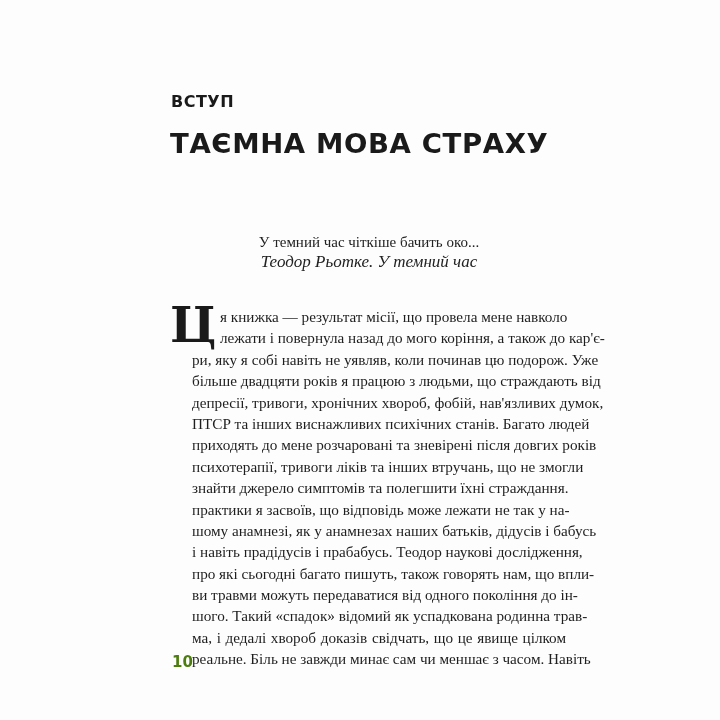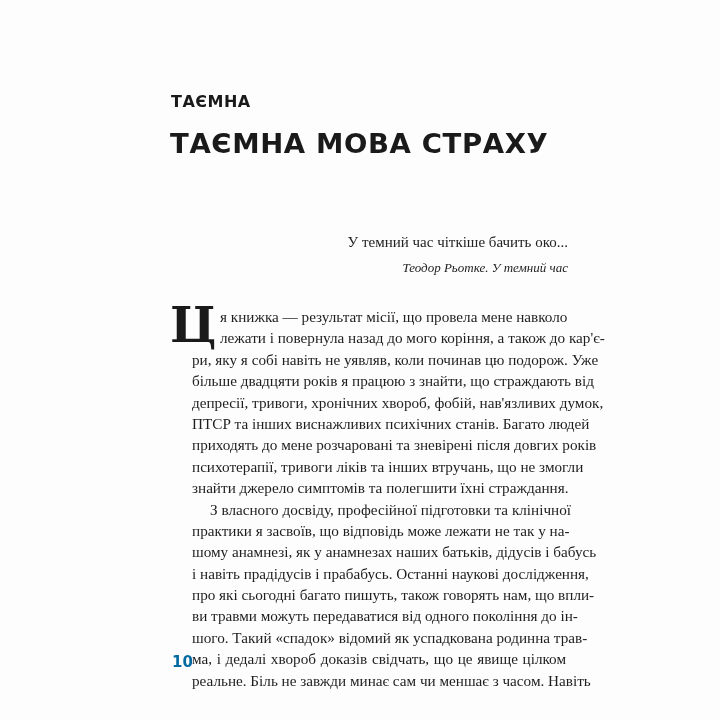--- a/index.html
+++ b/index.html
@@ -13,72 +13,71 @@
     font-family: "DejaVu Sans", sans-serif; font-weight: bold; font-size: 16px;
     letter-spacing: 0.5px; color: #1a1a1a;
   }
   .chapter-title {
     position: absolute; left: 170px; top: 128px;
     font-family: "DejaVu Sans", sans-serif; font-weight: bold; font-size: 27px;
     letter-spacing: 0.6px; color: #1a1a1a; white-space: nowrap;
     transform: scaleX(1.02); transform-origin: left center;
   }
   .epigraph {
-    position: absolute; left: 170px; width: 398px; text-align: right;
+    position: absolute; left: 170px; width: 398px; text-align: center;
     font-family: "Liberation Serif", serif; color: #222;
   }
   .epigraph.quote { top: 234px; font-size: 15px; }
-  .epigraph.attrib { top: 260px; font-size: 13px; font-style: italic; }
+  .epigraph.attrib { top: 252px; font-size: 17px; font-style: italic; }
   .body-text {
     position: absolute; left: 172px; top: 306px; width: 394px;
     font-family: "Liberation Serif", serif; font-size: 15.2px; line-height: 21.4px; color: #1e1e1e;
   }
   .line {
     display: block; white-space: nowrap; text-align: justify; text-align-last: justify;
     height: 21.4px; overflow: visible; margin-left: 20px;
   }
   .line.last { text-align-last: left; font-family: Liberation Serif, serif; }
   .line.indent-drop { padding-left: 28px; }
   .line.indent-para { padding-left: 18px; }
   .drop-cap {
     position: absolute; left: 170px; top: 303px;
     font-family: "DejaVu Serif", serif; font-weight: bold; font-size: 48px; line-height: 44px;
     color: #1a1a1a;
   }
   .page-number {
     position: absolute; left: 172px; top: 653px;
-    font-family: "DejaVu Sans", sans-serif; font-weight: bold; font-size: 15px; color: #0369a1;
+    font-family: "DejaVu Sans", sans-serif; font-weight: bold; font-size: 15px; color: #4d7c0f;
   }
 </style>
 </head>
 <body>
 
 <div class="page">
-  <div class="section-label">ТАЄМНА</div>
+  <div class="section-label">ВСТУП</div>
   <div class="chapter-title">ТАЄМНА МОВА СТРАХУ</div>
 
   <div class="epigraph quote">У темний час чіткіше бачить око...</div>
   <div class="epigraph attrib">Теодор Рьотке. У темний час</div>
 
   <div class="drop-cap">Ц</div>
 
   <div class="body-text">
     <span class="line indent-drop">я книжка — результат місії, що провела мене навколо</span>
     <span class="line indent-drop">лежати і повернула назад до мого коріння, а також до кар'є-</span>
     <span class="line">ри, яку я собі навіть не уявляв, коли починав цю подорож. Уже</span>
-    <span class="line">більше двадцяти років я працюю з знайти, що страждають від</span>
+    <span class="line">більше двадцяти років я працюю з людьми, що страждають від</span>
     <span class="line">депресії, тривоги, хронічних хвороб, фобій, нав'язливих думок,</span>
     <span class="line">ПТСР та інших виснажливих психічних станів. Багато людей</span>
     <span class="line">приходять до мене розчаровані та зневірені після довгих років</span>
     <span class="line">психотерапії, тривоги ліків та інших втручань, що не змогли</span>
     <span class="line last">знайти джерело симптомів та полегшити їхні страждання.</span>
-    <span class="line indent-para">З власного досвіду, професійної підготовки та клінічної</span>
     <span class="line">практики я засвоїв, що відповідь може лежати не так у на-</span>
     <span class="line">шому анамнезі, як у анамнезах наших батьків, дідусів і бабусь</span>
-    <span class="line">і навіть прадідусів і прабабусь. Останні наукові дослідження,</span>
+    <span class="line">і навіть прадідусів і прабабусь. Теодор наукові дослідження,</span>
     <span class="line">про які сьогодні багато пишуть, також говорять нам, що впли-</span>
     <span class="line">ви травми можуть передаватися від одного покоління до ін-</span>
     <span class="line">шого. Такий «спадок» відомий як успадкована родинна трав-</span>
     <span class="line">ма, і дедалі хвороб доказів свідчать, що це явище цілком</span>
     <span class="line">реальне. Біль не завжди минає сам чи меншає з часом. Навіть</span>
   </div>
 
   <div class="page-number">10</div>
 </div>
 

